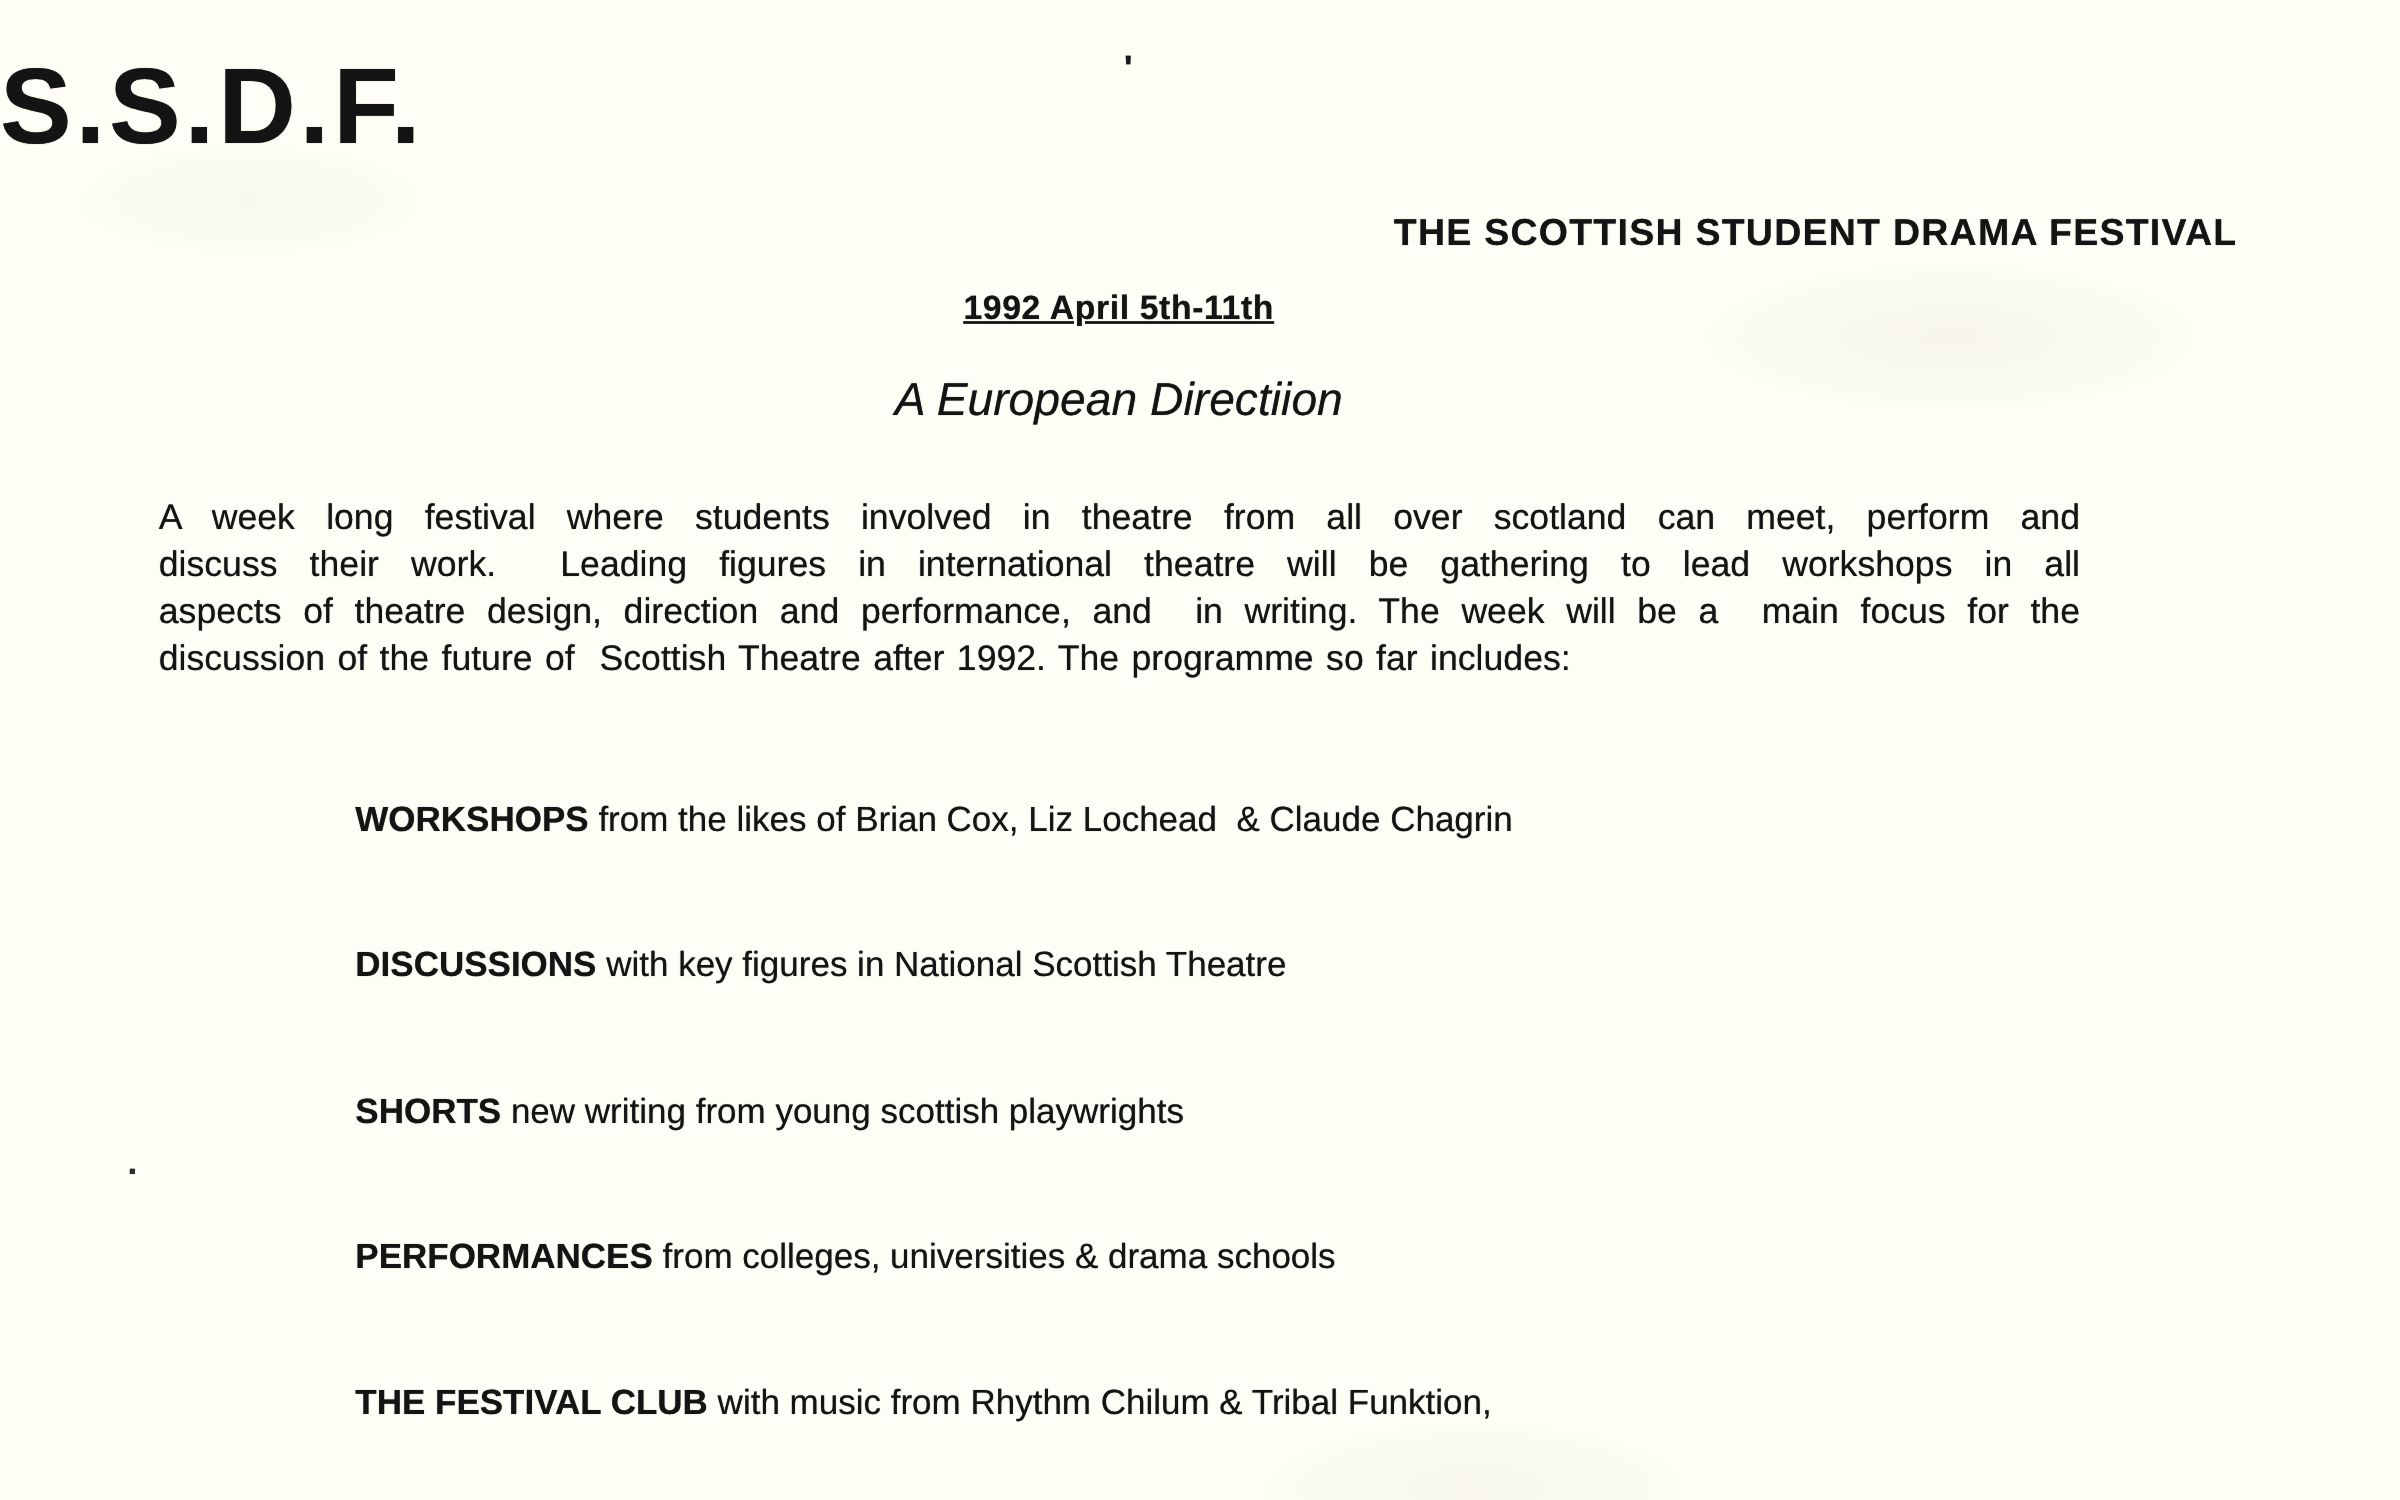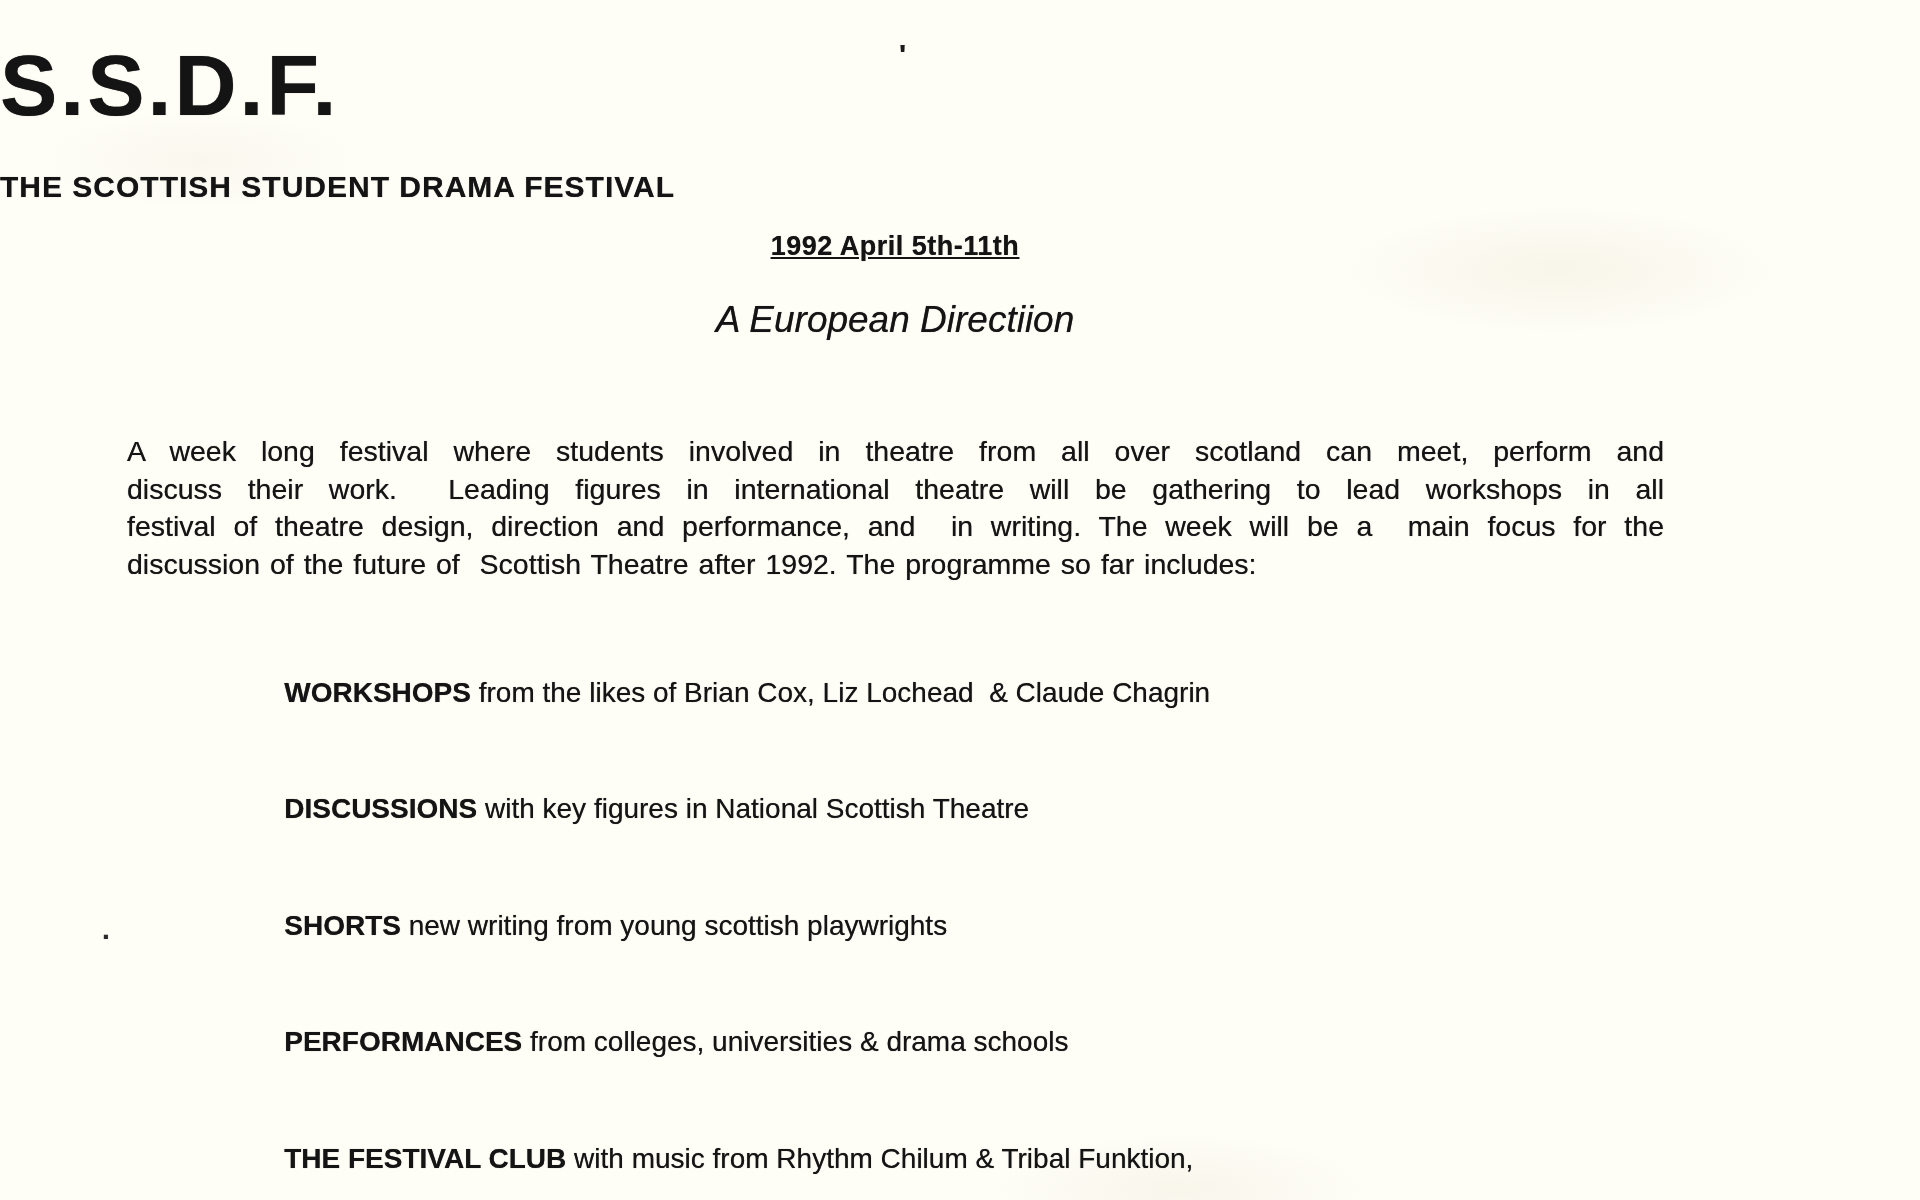--- a/index.html
+++ b/index.html
@@ -38,21 +38,21 @@
     margin-top: 40px;
     text-align: left;
     font-size: 86px;
     font-weight: bold;
     letter-spacing: 3px;
     line-height: 1.05;
     white-space: pre-wrap;
   }
   .doc-subtitle {
     margin-top: 42px;
-    text-align: left;
+    text-align: right;
     font-size: 30px;
     font-weight: bold;
     letter-spacing: 1px;
     line-height: 1;
     white-space: pre-wrap;
   }
   .doc-dates {
     margin-top: 31px;
     text-align: center;
     font-size: 27px;
@@ -66,21 +66,21 @@
     margin-top: 41px;
     text-align: center;
     font-size: 37px;
     font-style: italic;
     line-height: 1.05;
     white-space: pre-wrap;
   }
 
   
   .intro {
-    margin: 93px 0 0 127px;
+    margin: 56px 0 0 127px;
     width: 1537px;
     font-size: 28.5px;
     line-height: 37.5px;
     word-spacing: 2px;
   }
   .intro .line { white-space: pre-wrap; }
   .intro .line.just { text-align: justify; text-align-last: justify; }
 
   
   .programme {
@@ -105,21 +105,21 @@
 
     <div class="doc-subtitle ink">THE SCOTTISH STUDENT DRAMA FESTIVAL</div>
 
     <div class="doc-dates ink">1992 April 5th-11th</div>
 
     <div class="doc-tagline ink">A European Directiion</div>
 
     <div class="intro ink">
       <div class="line just">A week long festival where students involved in theatre from all over scotland can meet, perform and</div>
       <div class="line just">discuss their work.  Leading figures in international theatre will be gathering to lead workshops in all</div>
-      <div class="line just">festival of theatre design, direction and performance, and  in writing. The week will be a  main focus for the</div>
+      <div class="line just">aspects of theatre design, direction and performance, and  in writing. The week will be a  main focus for the</div>
       <div class="line">discussion of the future of  Scottish Theatre after 1992. The programme so far includes:</div>
     </div>
 
     <div class="programme ink">
       <div class="line">
         <span></span><span class="b">WORKSHOPS</span><span> from the likes of Brian Cox, Liz Lochead  &amp; Claude Chagrin</span>
       </div>
       <div class="line">
         <span></span><span class="b">DISCUSSIONS</span><span> with key figures in National Scottish Theatre</span>
       </div>

